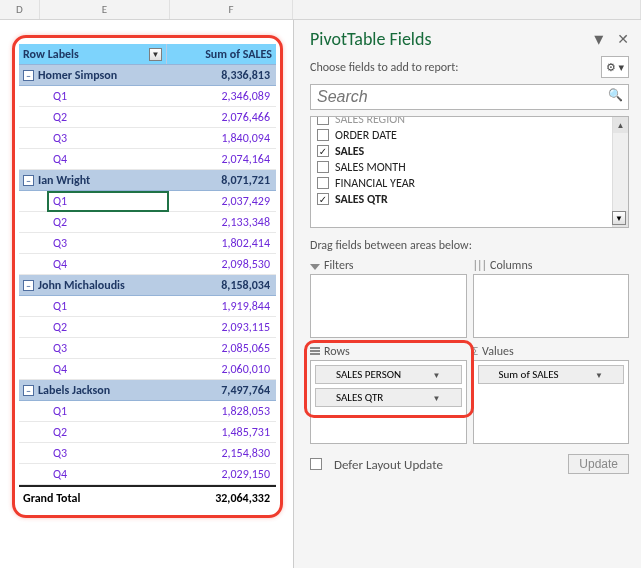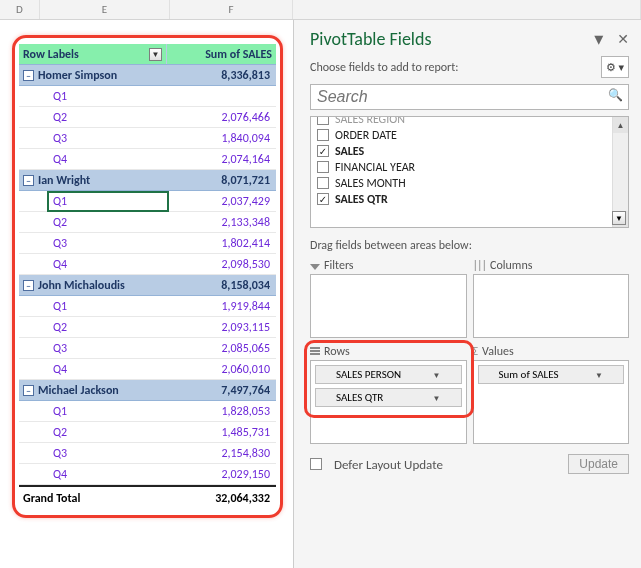--- a/index.html
+++ b/index.html
@@ -37,21 +37,21 @@
     position: relative;
   }
   .pivot-wrap {
     border: 3px solid #ef3b2d;
     border-radius: 14px;
     padding: 6px 4px 6px 4px;
     box-shadow: 0 0 4px rgba(239,59,45,.3);
   }
   .pvt-header-row {
     display: flex;
-    background: #86efac;
+    background: #7dd3fc;
     border-bottom: 1px solid #95b3d7;
     font-weight: bold;
     color: #1f3864;
   }
   .hcell {
     padding: 3px 4px;
     display: flex;
     align-items: center;
     justify-content: space-between;
   }
@@ -263,20 +263,21 @@
       <div id="pivot-body">
           <div class="grp-row">
             <div class="l">
               <span class="collapse-btn">−</span>
               <span>Homer Simpson</span>
             </div>
             <div class="r">8,336,813</div>
           </div>
           <div class="det-row">
             <div class="l">Q1</div>
+            <div class="r">2,346,089</div>
           </div>
           <div class="det-row">
             <div class="l">Q2</div>
             <div class="r">2,076,466</div>
           </div>
           <div class="det-row">
             <div class="l">Q3</div>
             <div class="r">1,840,094</div>
           </div>
           <div class="det-row">
@@ -325,21 +326,21 @@
             <div class="l">Q3</div>
             <div class="r">2,085,065</div>
           </div>
           <div class="det-row">
             <div class="l">Q4</div>
             <div class="r">2,060,010</div>
           </div>
           <div class="grp-row">
             <div class="l">
               <span class="collapse-btn">−</span>
-              <span>Michael Jackson</span>
+              <span>Labels Jackson</span>
             </div>
             <div class="r">7,497,764</div>
           </div>
           <div class="det-row">
             <div class="l">Q1</div>
             <div class="r">1,828,053</div>
           </div>
           <div class="det-row">
             <div class="l">Q2</div>
             <div class="r">1,485,731</div>
@@ -385,25 +386,25 @@
           <div class="fld-item">
             <span class="chk"></span>
             <span>ORDER DATE</span>
           </div>
           <div class="fld-item bold">
             <span class="chk">✓</span>
             <span>SALES</span>
           </div>
           <div class="fld-item">
             <span class="chk"></span>
-            <span>FINANCIAL YEAR</span>
+            <span>SALES MONTH</span>
           </div>
           <div class="fld-item">
             <span class="chk"></span>
-            <span>SALES MONTH</span>
+            <span>FINANCIAL YEAR</span>
           </div>
           <div class="fld-item bold">
             <span class="chk">✓</span>
             <span>SALES QTR</span>
           </div>
         </div>
       <div class="fld-sb">
         <div class="sb-btn">▲</div>
         <div class="sb-track">
             <div class="sb-thumb"></div>

